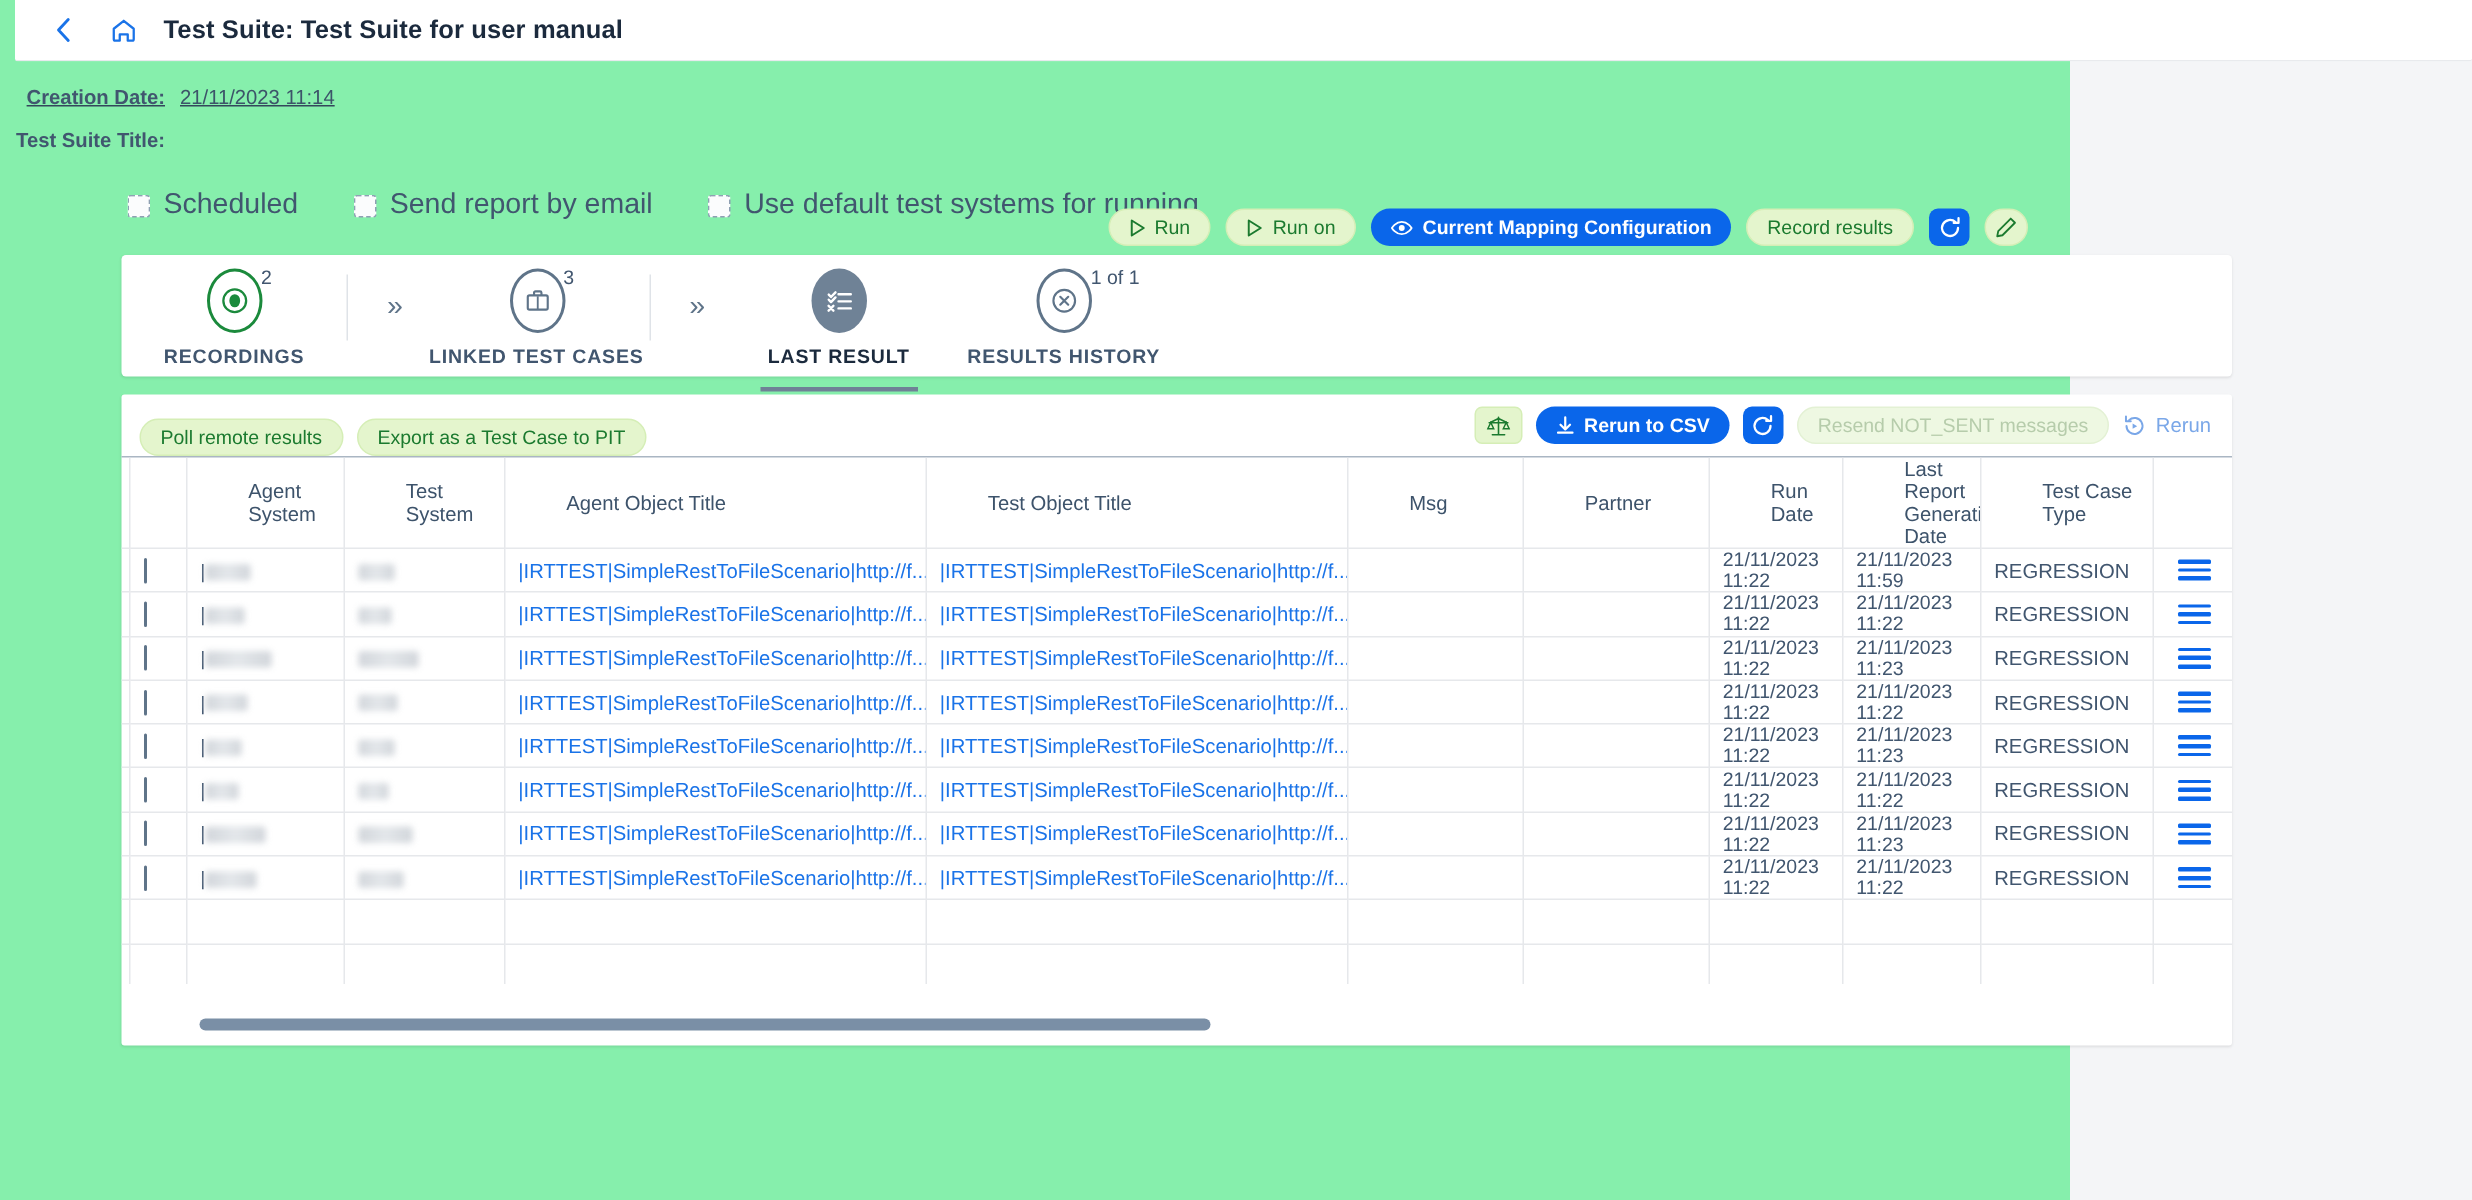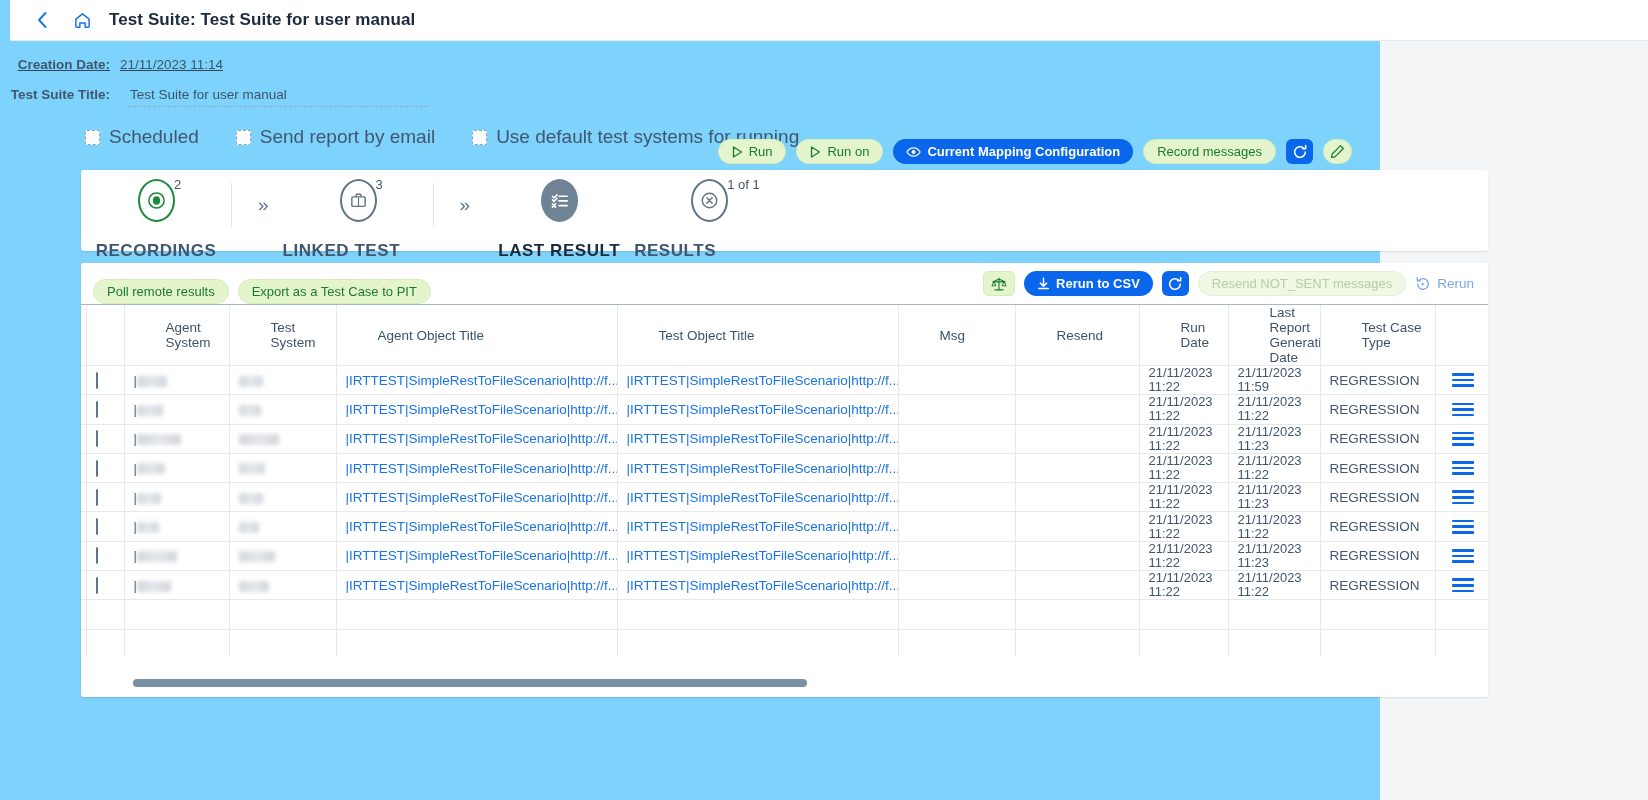--- a/index.html
+++ b/index.html
@@ -6,21 +6,21 @@
   html, body {
     width: 1648px; height: 800px;
     background: #f4f5f7;
     font-family: "Liberation Sans", sans-serif;
     color: #33475b;
     overflow: hidden;
   }
   .app {
     position: relative;
     width: 1380px; height: 800px;
-    background: #7dd3fc;
+    background: #86efac;
   }
 
   
   .topbar {
     position: absolute; left: 10px; top: 0px;
     width: 1638px; height: 41px;
     background: #ffffff;
     border-bottom: 1px solid #e8eaed;
     display: flex; align-items: center;
     border-radius: 0 0 2px 2px;
@@ -137,22 +137,22 @@
     display: flex; align-items: center; justify-content: center;
   }
   .sc-outline-green { border: 2px solid #1b8a3c; color: #1b8a3c; }
   .sc-outline-grey  { border: 2px solid #5f7489; color: #5f7489; }
   .sc-filled        { background: #6f8296; color: #ffffff; }
   .step-badge {
     position: absolute; left: 48px; top: -2px;
     font-size: 13px; color: #41566f; white-space: nowrap;
   }
   .step-label {
-    margin-top: 18px;
-    font-size: 17px; font-weight: bold;
+    margin-top: 7px;
+    font-size: 13px; font-weight: bold;
     letter-spacing: 0.55px;
     color: #41566f;
     text-transform: uppercase;
   }
   .step.active .step-label { color: #1b2a3d; }
   .step.active::after {
     content: ""; position: absolute; bottom: -16px; left: 23px;
     width: 105px; height: 3px; background: #6f8296;
   }
   .step-sep {
@@ -309,21 +309,20 @@
     <div class="page-title">Test Suite: Test Suite for user manual</div>
   </div>
 
   <div class="meta">
     <div class="meta-row creation">
       <div class="meta-label">Creation Date:</div>
       <div class="meta-value">21/11/2023 11:14</div>
     </div>
     <div class="meta-row title">
       <div class="meta-label">Test Suite Title:</div>
-      <div class="title-edit">Test Suite for user manual</div>
     </div>
     <div class="checks">
       <div class="check-item">
         <span class="cbox"></span>
         <span>Scheduled</span>
       </div>
       <div class="check-item">
         <span class="cbox"></span>
         <span>Send report by email</span>
       </div>
@@ -354,21 +353,21 @@
     <div class="btn btn-blue">
       <span>
         <svg width="15" height="12" viewBox="0 0 16 12">
             <path d="M1 6s2.6-4.4 7-4.4S15 6 15 6s-2.6 4.4-7 4.4S1 6 1 6z" fill="none" stroke="#fff" stroke-width="1.3"></path>
             <circle cx="8" cy="6" r="2.1" fill="#fff"></circle>
           </svg>
       </span>
       <span>Current Mapping Configuration</span>
     </div>
     <div class="btn btn-green">
-      <span>Record messages</span>
+      <span>Record results</span>
     </div>
     <div class="btn-icon-blue">
       <span>
         <svg width="16" height="16" viewBox="0 0 18 18">
             <path d="M15 9a6 6 0 1 1-1.9-4.4" fill="none" stroke="#fff" stroke-width="1.7" stroke-linecap="round"></path>
             <path d="M15.4 1.6v3.6h-3.6" fill="none" stroke="#fff" stroke-width="1.7" stroke-linecap="round" stroke-linejoin="round"></path>
           </svg>
       </span>
     </div>
     <div class="btn-icon-green">
@@ -520,21 +519,21 @@
           <tr>
             <th class="statuscell"></th>
             <th>
               <span class="headcheck"></span>
             </th>
             <th>Agent System</th>
             <th>Test System</th>
             <th>Agent Object Title</th>
             <th>Test Object Title</th>
             <th>Msg</th>
-            <th>Resend</th>
+            <th>Partner</th>
             <th>Run Date</th>
             <th>Last Report Generation Date</th>
             <th>Test Case Type</th>
             <th></th>
           </tr>
         </thead>
         <tbody id="grid-body">
             <tr class="datarow">
               <td class="statuscell"></td>
               <td><span class="rowcheck"></span></td>

